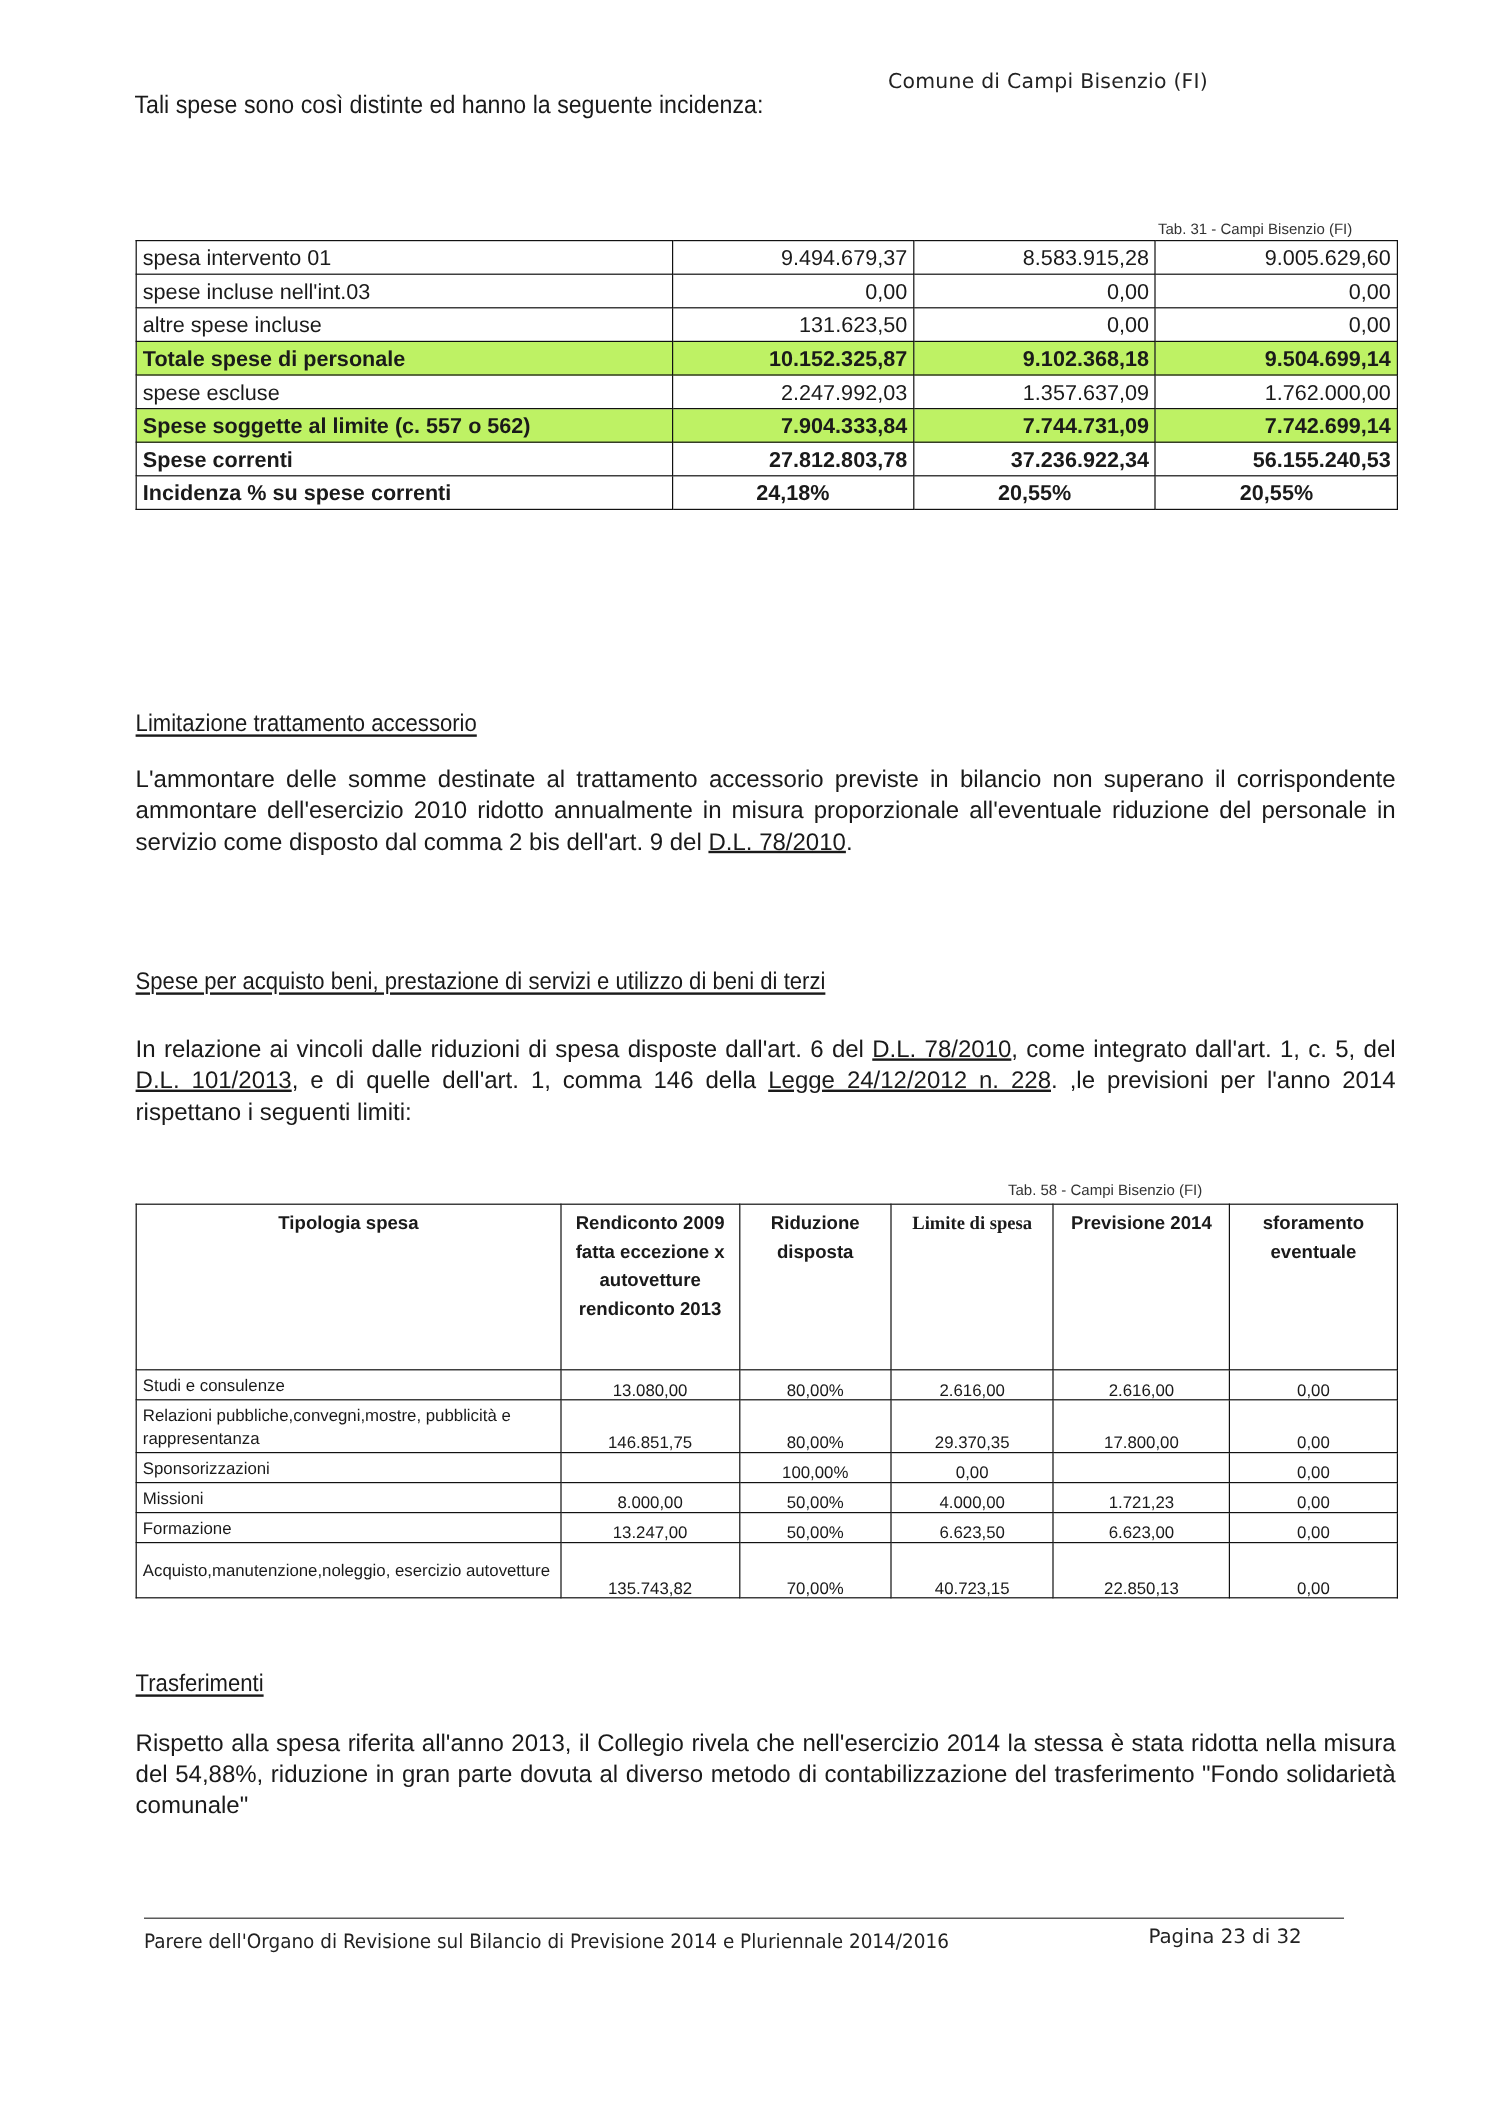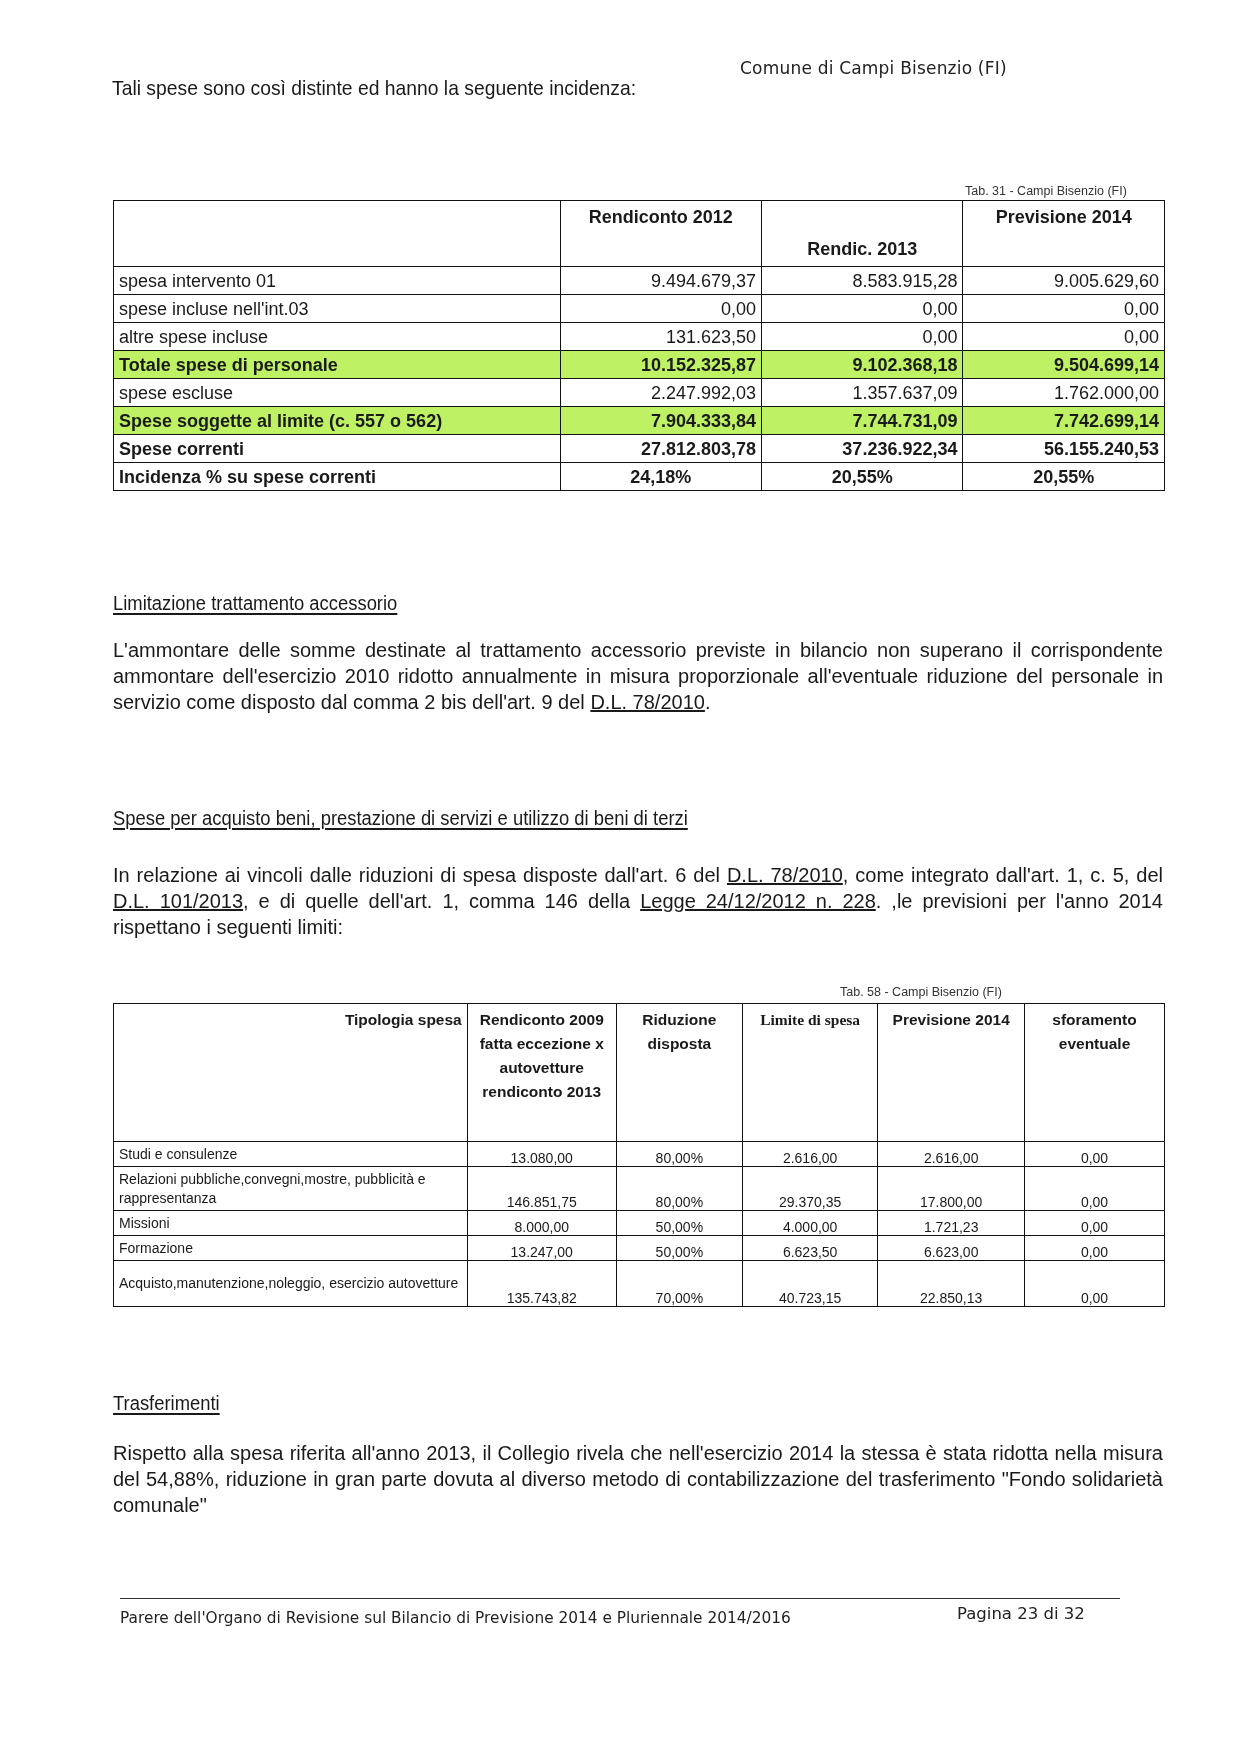--- a/index.html
+++ b/index.html
@@ -22,43 +22,37 @@
   #t1 tr.pct td.lbl, #t1 tr.corr td { font-weight:bold; }
   .h-top { vertical-align:top !important; padding-top:6px; }
   
   .sec { font-size:20px; font-weight:normal; text-decoration:underline; text-underline-offset:3px;
          transform:scaleX(0.92); transform-origin:left top; }
   .para { font-size:20px; line-height:26px; text-align:justify; width:1050px; left:113px; }
   .u { text-decoration:underline; }
   
   #t2 { left:113px; top:1003px; width:1052px; font-size:14px; }
   #t2 th { font-weight:bold; vertical-align:top; padding-top:4px; font-size:15.5px; line-height:24px; }
-  #t2 th.first { text-align:right;margin-top:44px; }
+  #t2 th.first { text-align:center;margin-top:44px; }
   #t2 td { font-size:14px; height:24px; }
   #t2 td.lbl { text-align:left; width:300px; line-height:19px; }
   #t2 td.c { text-align:center; vertical-align:bottom; }
   .foot-line { left:120px; top:1598px; width:1000px; height:0; border-top:1.5px solid #333; }
   .foot { left:120px; top:1608px; font-size:16.5px; font-family:"DejaVu Sans", sans-serif; color:#222; transform:scaleX(0.93); transform-origin:left top; }
   .page { left:957px; top:1604px; font-size:16.5px; font-family:"DejaVu Sans", sans-serif; color:#222; }
 </style>
 </head>
 <body>
 
 <div class="abs hdr">Comune di Campi Bisenzio (FI)</div>
 <div class="abs intro">Tali spese sono così distinte ed hanno la seguente incidenza:</div>
 
 <div class="abs cap" style="left:965px; top:184px;">Tab. 31 - Campi Bisenzio (FI)</div>
 <table id="t1">
   <tbody>
-      <tr>
-    <th></th>
-    <th class="h-top">Rendiconto 2012</th>
-    <th>Rendic. 2013</th>
-    <th class="h-top"><span>Previsione 2014</span></th>
-  </tr>
   <tr>
         <td class="lbl">spesa intervento 01</td>
         <td class="num">9.494.679,37</td>
         <td class="num">8.583.915,28</td>
         <td class="num">9.005.629,60</td>
       </tr>
   <tr>
         <td class="lbl">spese incluse nell'int.03</td>
         <td class="num">0,00</td>
         <td class="num">0,00</td>
@@ -130,20 +124,28 @@
       </tr>
   <tr style="height:44px;">
         <td class="lbl">Relazioni pubbliche,convegni,mostre, pubblicità e rappresentanza</td>
         <td class="c">146.851,75</td>
         <td class="c">80,00%</td>
         <td class="c">29.370,35</td>
         <td class="c">17.800,00</td>
         <td class="c">0,00</td>
       </tr>
   <tr>
+        <td class="lbl">Sponsorizzazioni</td>
+        <td class="c"></td>
+        <td class="c">100,00%</td>
+        <td class="c">0,00</td>
+        <td class="c"></td>
+        <td class="c">0,00</td>
+      </tr>
+  <tr>
         <td class="lbl">Missioni</td>
         <td class="c">8.000,00</td>
         <td class="c">50,00%</td>
         <td class="c">4.000,00</td>
         <td class="c">1.721,23</td>
         <td class="c">0,00</td>
       </tr>
   <tr>
         <td class="lbl">Formazione</td>
         <td class="c">13.247,00</td>

